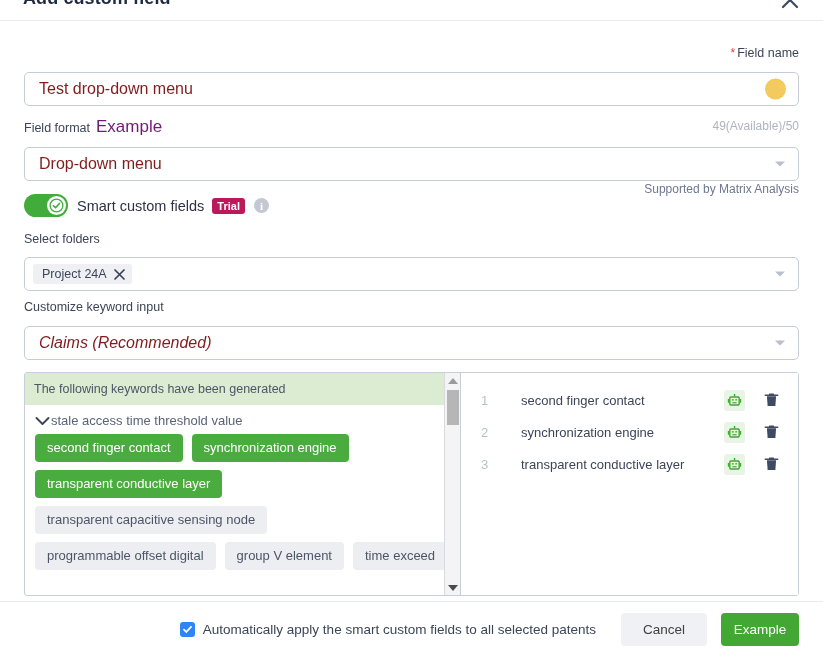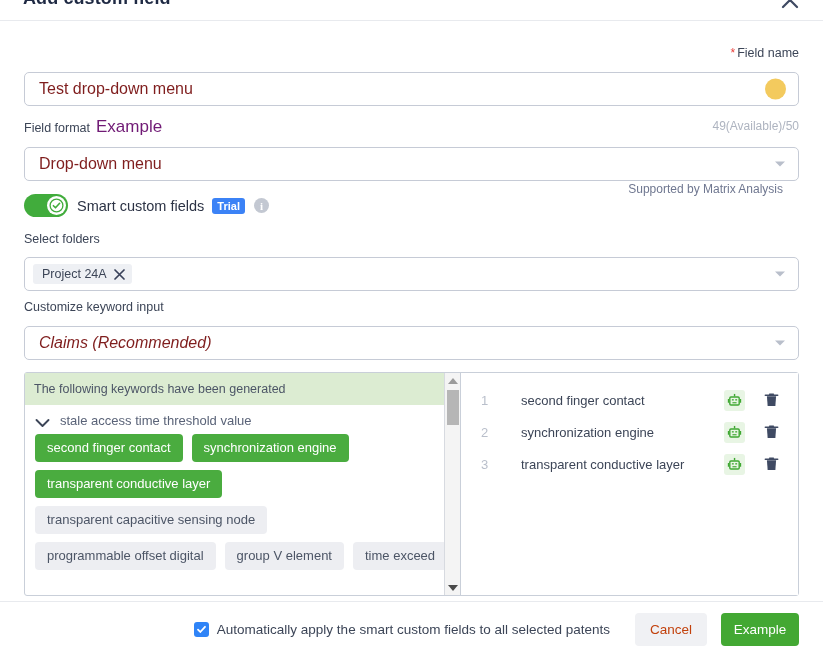--- a/index.html
+++ b/index.html
@@ -97,21 +97,21 @@
 
   .counter {
     position: absolute;
     right: 24px;
     font-size: 12px;
     color: #aeb4c0;
     white-space: nowrap;
   }
   .supported {
     position: absolute;
-    right: 40px;
+    right: 24px;
     font-size: 12px;
     color: #6f7790;
     white-space: nowrap;
     text-align: center;
   }
   .link {
     color: #701a75;
     font-size: 17px;
     margin-left: 6px;
     cursor: pointer;
@@ -144,21 +144,21 @@
   }
   .toggle .knob svg { display: block; }
   .toggle-label {
     font-size: 14.5px;
     color: #2c3345;
     margin-left: 9px;
     white-space: nowrap;
   }
   .trial-badge {
     margin-left: 8px;
-    background: #3b82f6;
+    background: #be185d;
     color: #fff;
     font-size: 11px;
     font-weight: bold;
     border-radius: 3px;
     padding: 2px 5px 2px 5px;
     line-height: 12px;
     white-space: nowrap;
   }
   .info-icon {
     margin-left: 9px;
@@ -211,22 +211,22 @@
     align-items: center;
     padding-left: 9px;
     font-size: 12.5px;
     color: #4c5566;
   }
   .kw-group {
     padding: 8px 10px 0 10px;
   }
   .kw-group-head {
     display: flex;
-    align-items: flex-end;
-    gap: 10px;
+    align-items: center;
+    gap: 1px;
     font-size: 13px;
     color: #5a6378;
     margin-bottom: 6px;
     cursor: pointer;
   }
   .chev { display: flex; color: #3c4557; }
   .kw-tags {
     display: flex;
     flex-wrap: wrap;
     gap: 8px 9px;
@@ -347,22 +347,22 @@
     height: 33px;
     border-radius: 4px;
     font-size: 13.5px;
     display: flex; align-items: center; justify-content: center;
     cursor: pointer;
     border: none;
     font-family: "Liberation Sans", sans-serif;
   }
   .btn-cancel {
     background: #f0f1f4;
-    color: #c2410c;
-    width: 72px;
+    color: #404040;
+    width: 86px;
     margin-right: 14px;
     text-align: center;
   }
   .btn-submit {
     background: #43a833;
     color: #fff;
     width: 78px;
   }
 </style>
 </head>

